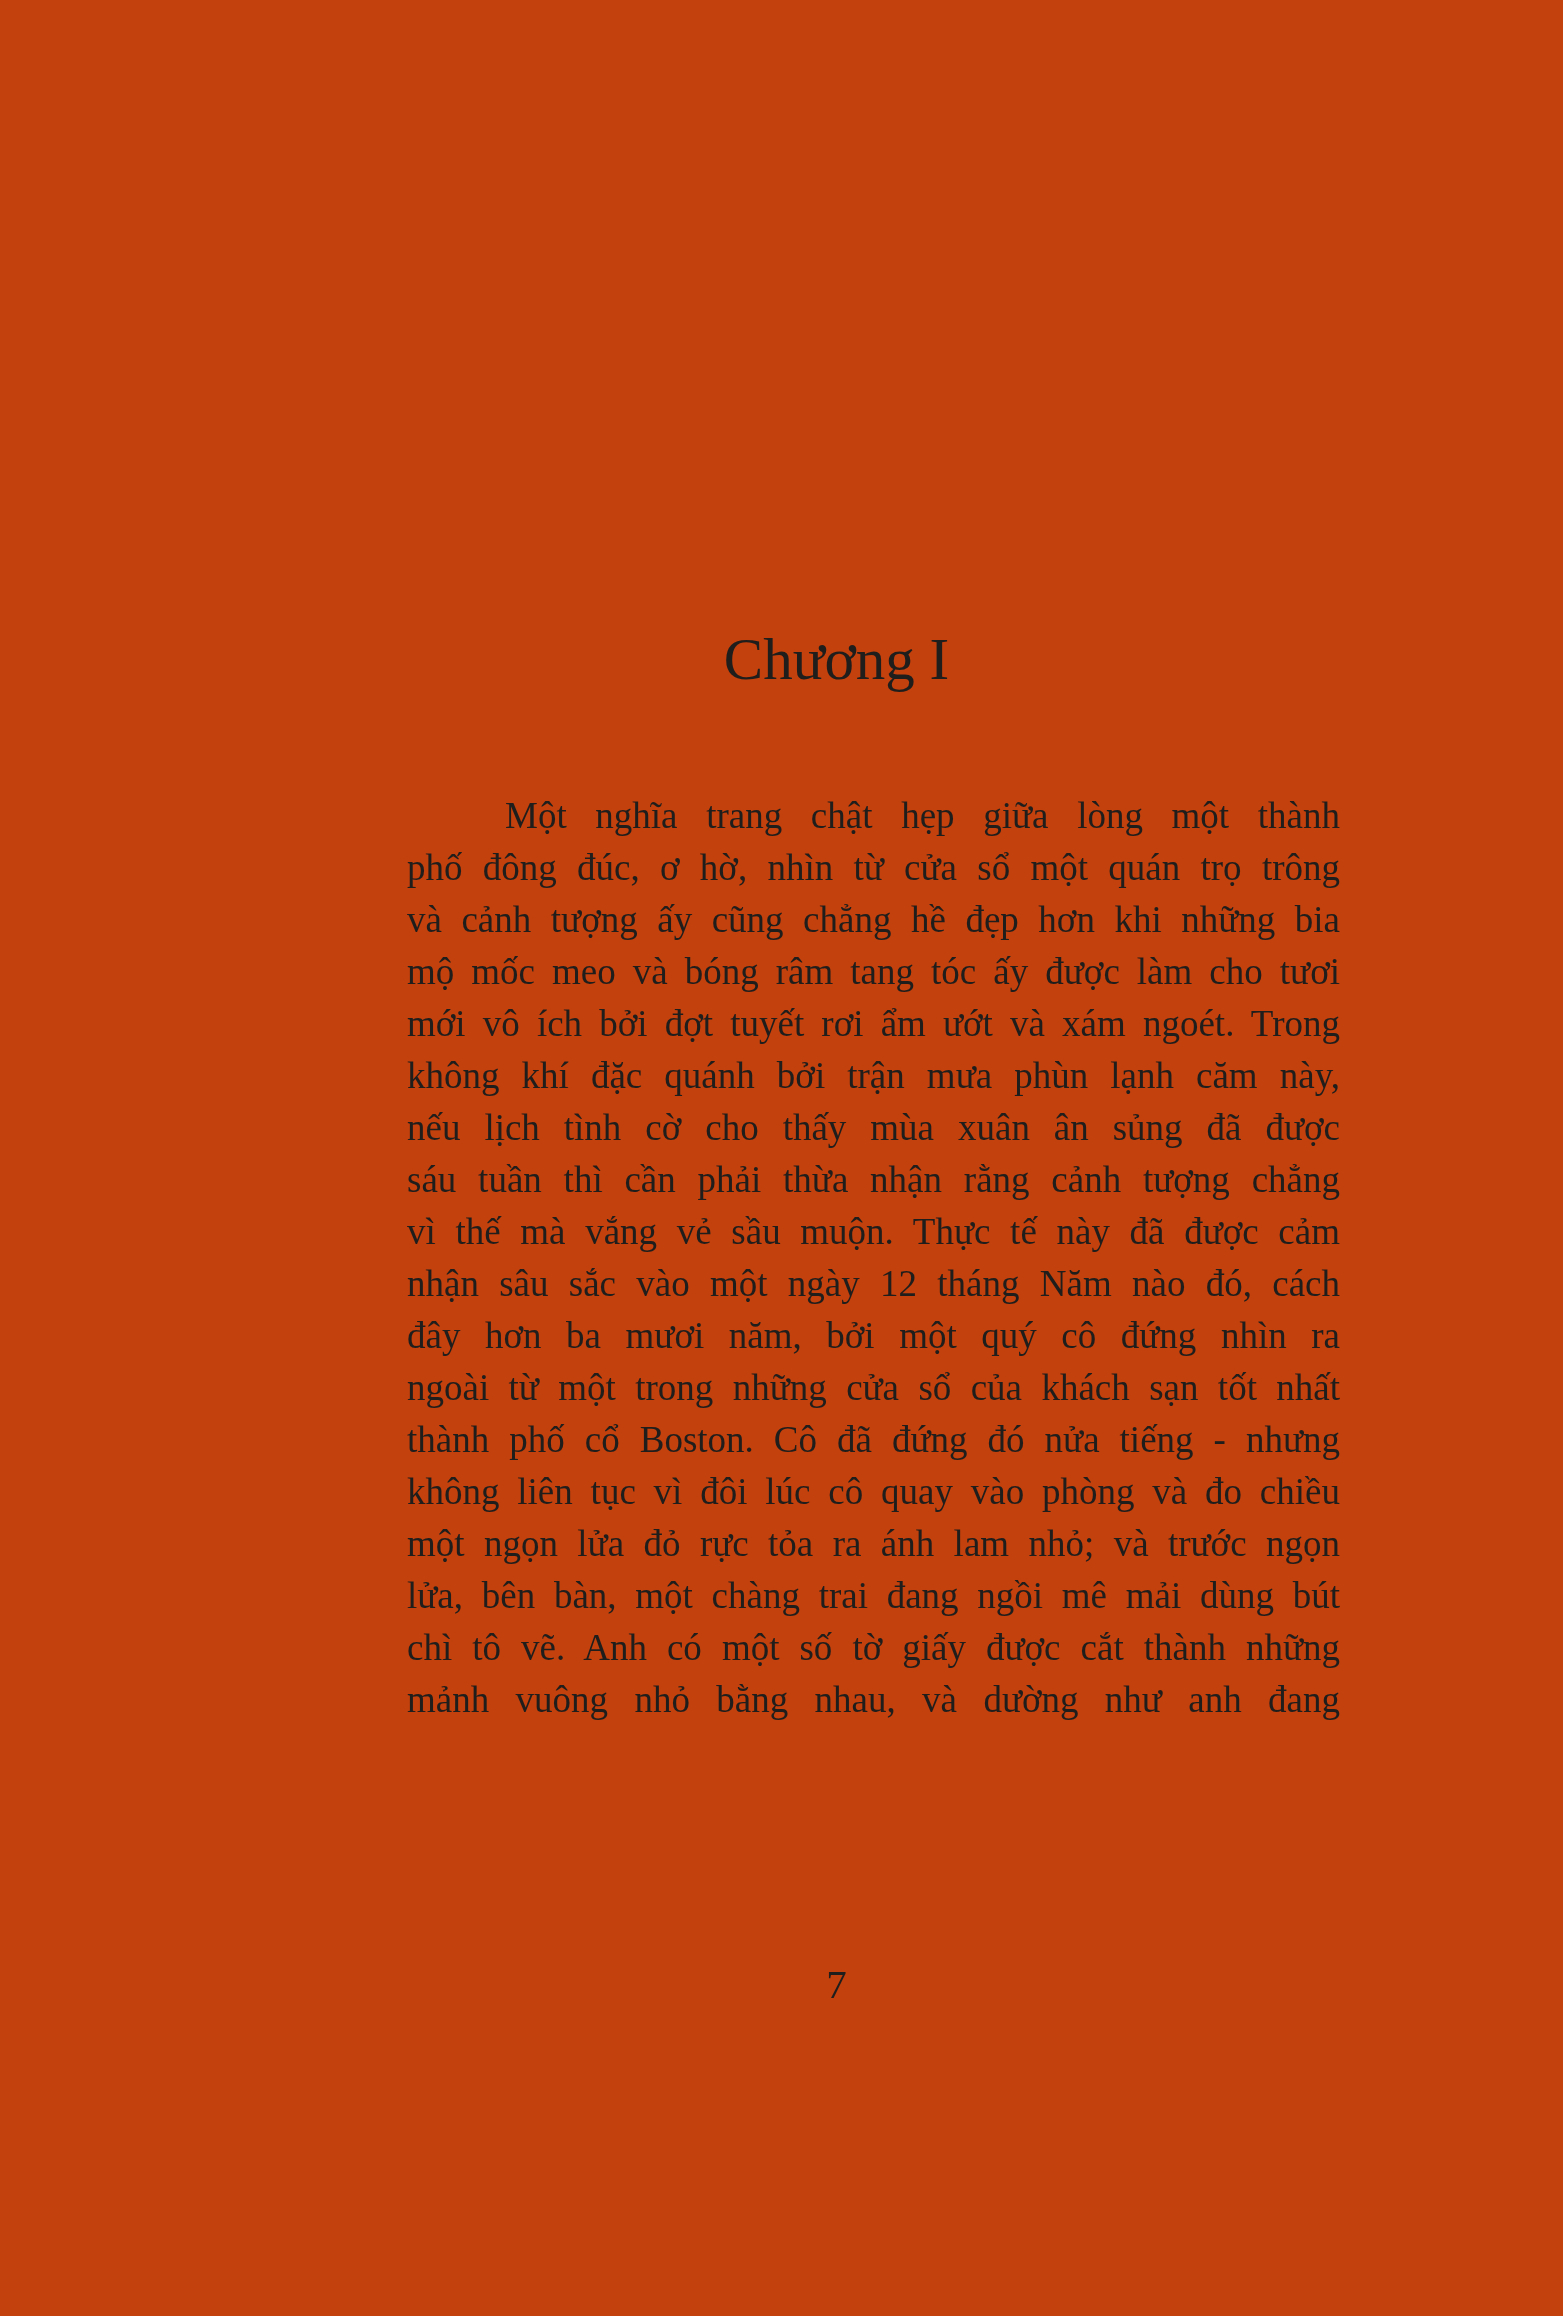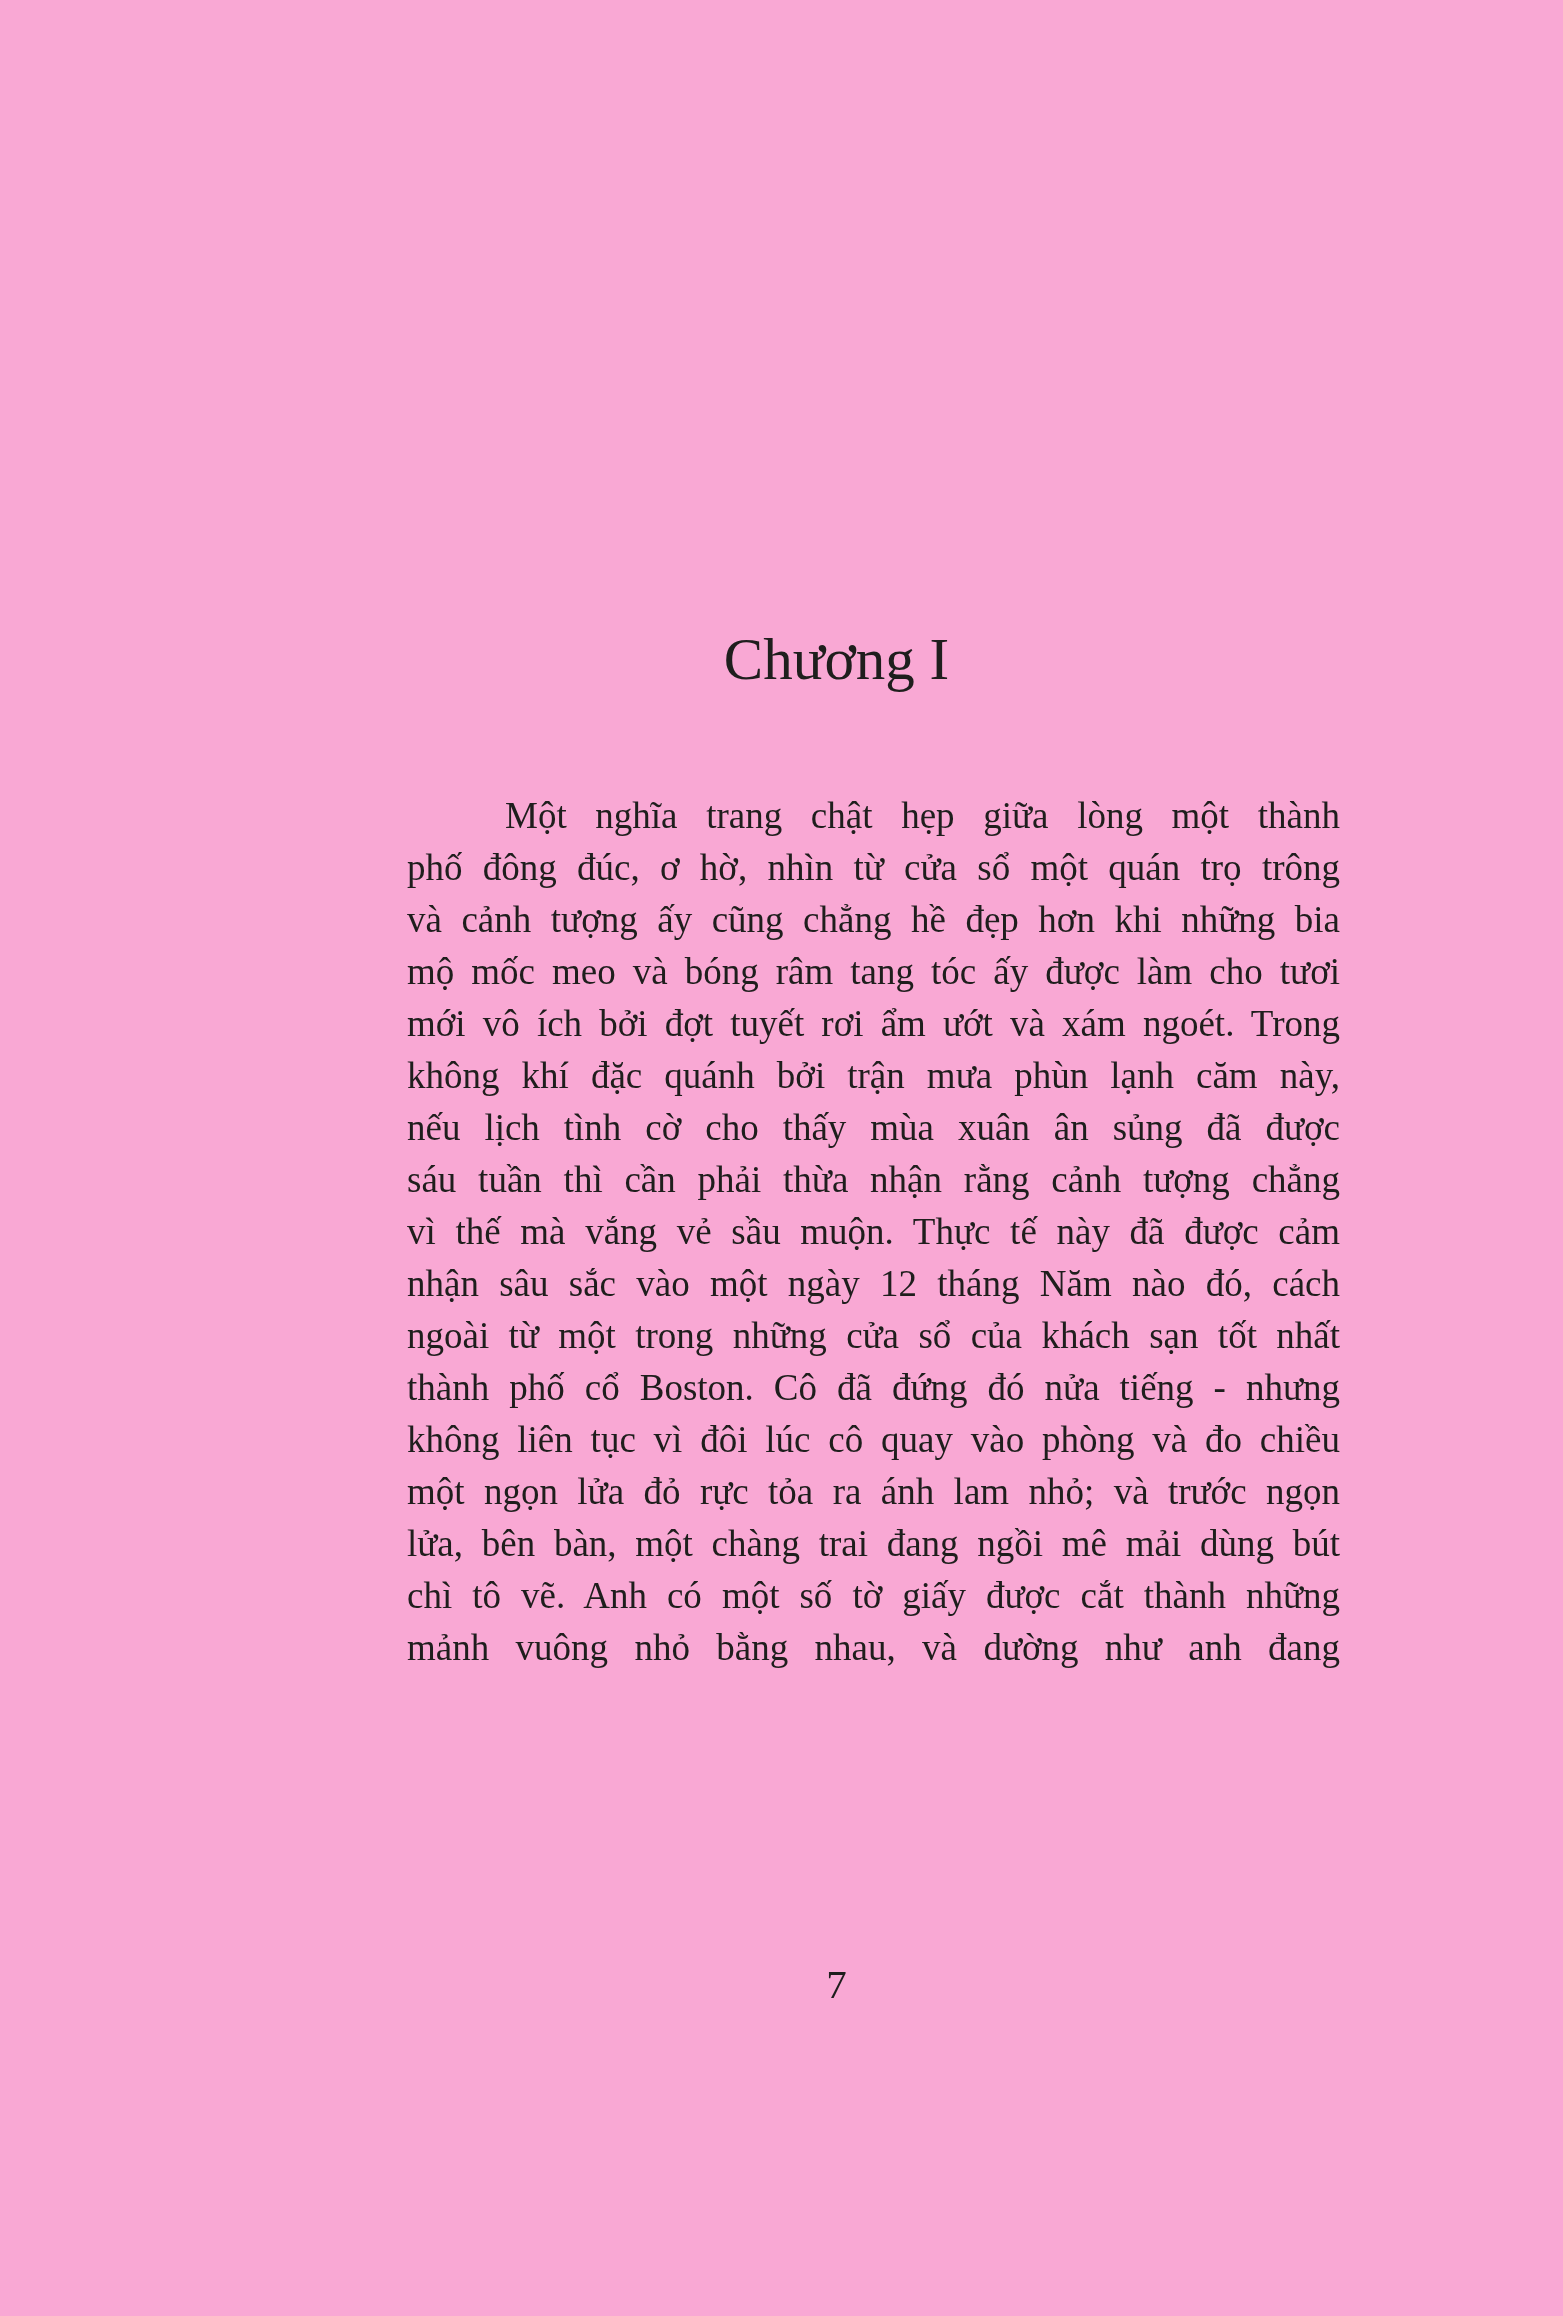--- a/index.html
+++ b/index.html
@@ -5,21 +5,21 @@
   * { margin: 0; padding: 0; box-sizing: border-box; }
 
   html, body {
     background: #ffffff;
   }
 
   .page {
     position: relative;
     width: 1563px;
     height: 2316px;
-    background: #f9a8d4;
+    background: #c2410c;
     overflow: hidden;
     font-family: "Liberation Serif", "DejaVu Serif", serif;
     color: #1f1e1d;
   }
 
   .text-column {
     position: absolute;
     left: 370px;
     top: 0;
     width: 933px;
@@ -84,20 +84,21 @@
       <div class="body-line first-line">Một nghĩa trang chật hẹp giữa lòng một thành</div>
       <div class="body-line">phố đông đúc, ơ hờ, nhìn từ cửa sổ một quán trọ trông</div>
       <div class="body-line">và cảnh tượng ấy cũng chẳng hề đẹp hơn khi những bia</div>
       <div class="body-line">mộ mốc meo và bóng râm tang tóc ấy được làm cho tươi</div>
       <div class="body-line">mới vô ích bởi đợt tuyết rơi ẩm ướt và xám ngoét. Trong</div>
       <div class="body-line">không khí đặc quánh bởi trận mưa phùn lạnh căm này,</div>
       <div class="body-line">nếu lịch tình cờ cho thấy mùa xuân ân sủng đã được</div>
       <div class="body-line">sáu tuần thì cần phải thừa nhận rằng cảnh tượng chẳng</div>
       <div class="body-line">vì thế mà vắng vẻ sầu muộn. Thực tế này đã được cảm</div>
       <div class="body-line">nhận sâu sắc vào một ngày 12 tháng Năm nào đó, cách</div>
+      <div class="body-line">đây hơn ba mươi năm, bởi một quý cô đứng nhìn ra</div>
       <div class="body-line">ngoài từ một trong những cửa sổ của khách sạn tốt nhất</div>
       <div class="body-line">thành phố cổ Boston. Cô đã đứng đó nửa tiếng - nhưng</div>
       <div class="body-line">không liên tục vì đôi lúc cô quay vào phòng và đo chiều</div>
       <div class="body-line">một ngọn lửa đỏ rực tỏa ra ánh lam nhỏ; và trước ngọn</div>
       <div class="body-line">lửa, bên bàn, một chàng trai đang ngồi mê mải dùng bút</div>
       <div class="body-line">chì tô vẽ. Anh có một số tờ giấy được cắt thành những</div>
       <div class="body-line">mảnh vuông nhỏ bằng nhau, và dường như anh đang</div>
     </div>
 
     <div class="page-number">7</div>

